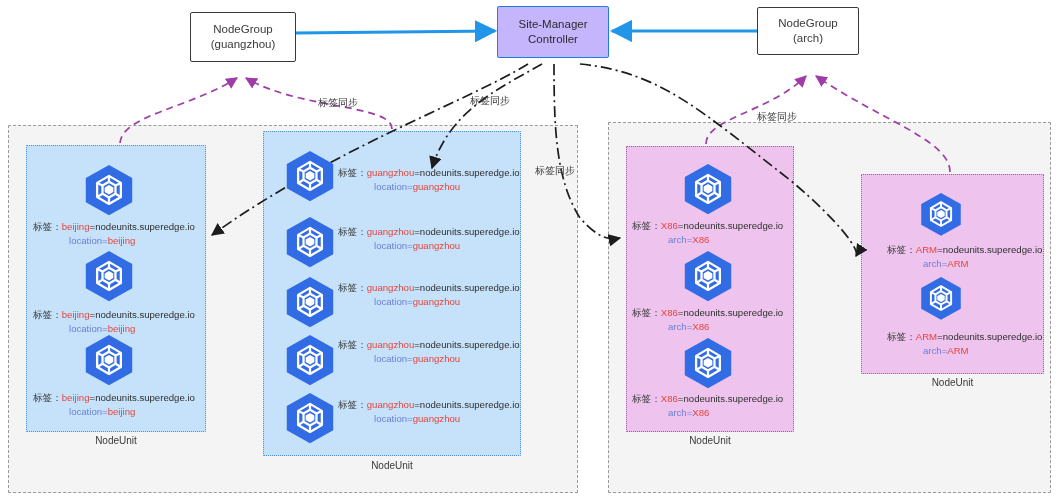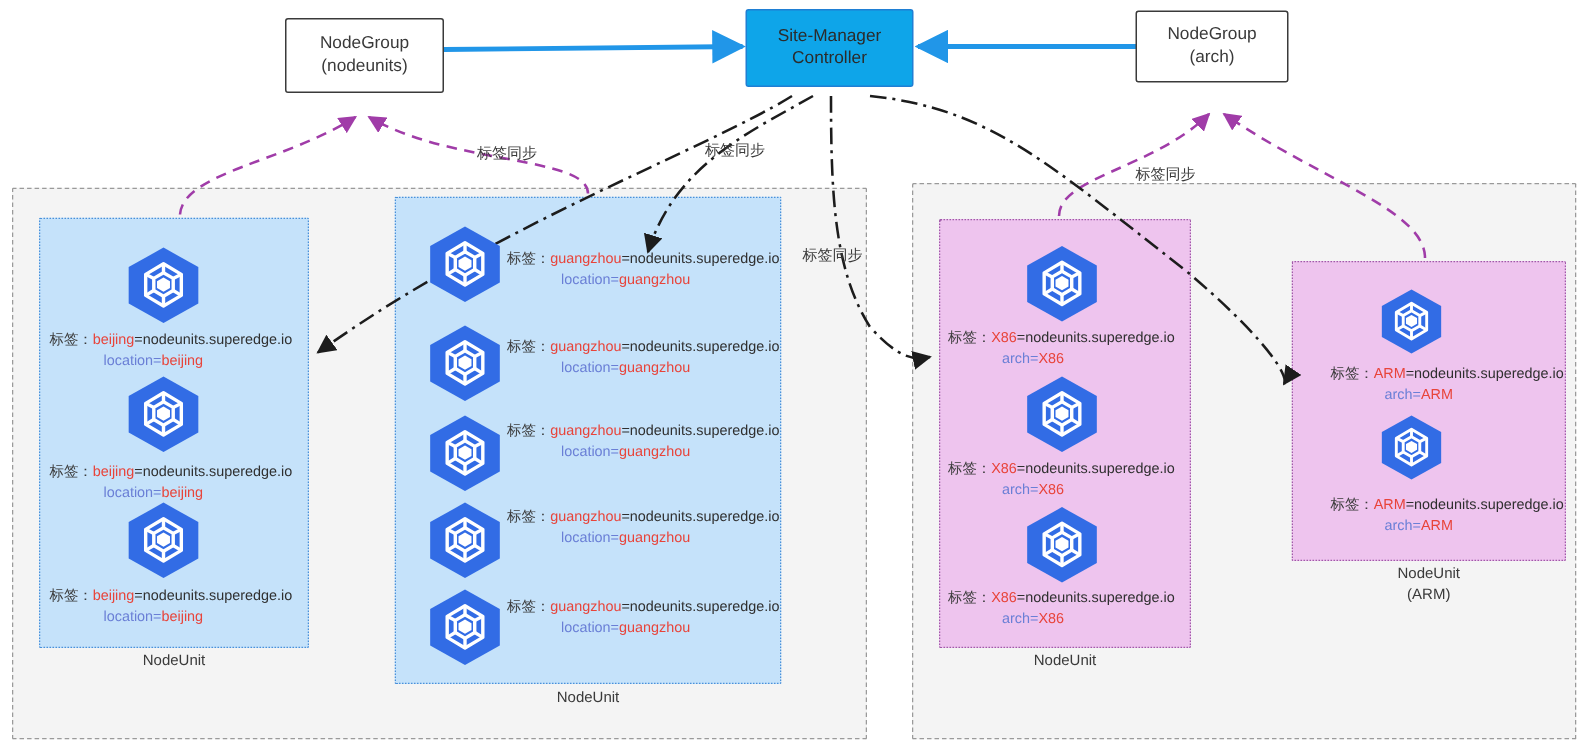--- a/index.html
+++ b/index.html
@@ -31,21 +31,21 @@
     display: flex;
     flex-direction: column;
     align-items: center;
     justify-content: center;
     color: #3a3a3a;
     font-size: 11.5px;
     line-height: 15px;
     text-align: center;
   }
   .topbox.controller {
-    background: #0ea5e9;
+    background: #c4b5fd;
     border: 1.6px solid #1f7fd4;
     color: #2b2b2b;
   }
 
   
   .outer-group {
     position: absolute;
     background: #f4f4f4;
     border: 1.4px dashed #9a9a9a;
     border-radius: 1px;
@@ -145,21 +145,21 @@
 
     <path d="M542,64 C500,88 450,110 432,168" stroke="#1c1c1c" stroke-width="1.7" fill="none" stroke-dasharray="11,4,2,4" marker-end="url(#ah-black)"></path>
 
     <path d="M554,64 C554,130 556,180 580,218 C600,240 610,240 620,238" stroke="#1c1c1c" stroke-width="1.7" fill="none" stroke-dasharray="11,4,2,4" marker-end="url(#ah-black)"></path>
 
     <path d="M580,64 C660,72 700,110 790,180 C840,222 860,250 856,256" stroke="#1c1c1c" stroke-width="1.7" fill="none" stroke-dasharray="11,4,2,4" marker-end="url(#ah-black)"></path>
   </svg>
 
   <div class="topbox" style="left:190px; top:12px; width:106px; height:50px;">
     <span>NodeGroup</span>
-    <span>(nodeunits)</span>
+    <span>(guangzhou)</span>
   </div>
 
   <div class="topbox controller" style="left:497px; top:6px; width:112px; height:52px;">
     <span>Site-Manager</span>
     <span>Controller</span>
   </div>
 
   <div class="topbox" style="left:757px; top:7px; width:102px; height:48px;">
     <span>NodeGroup</span>
     <span>(arch)</span>
@@ -174,21 +174,20 @@
     <div>NodeUnit</div>
   </div>
   <div class="unit-caption" style="left:263px; top:459px; width:258px;">
     <div>NodeUnit</div>
   </div>
   <div class="unit-caption" style="left:626px; top:434px; width:168px;">
     <div>NodeUnit</div>
   </div>
   <div class="unit-caption" style="left:861px; top:376px; width:183px;">
     <div>NodeUnit</div>
-    <div>(ARM)</div>
   </div>
 
   <div id="node-layer">
       <div class="node-row" style="left:82px; top:164px;">
         <svg class="k8s-icon" width="54" height="52.379999999999995" viewBox="0 0 100 97">
     <polygon points="50,2 93,26 93,71 50,95 7,71 7,26" fill="#326ce5"></polygon>
     <g fill="none" stroke="#ffffff" stroke-width="4.2" stroke-linejoin="round">
       <polygon points="50,22 72,35 72,61 50,74 28,61 28,35"></polygon>
       <polygon points="50,33 62,40 62,55 50,62 38,55 38,40"></polygon>
       <line x1="50" y1="22" x2="50" y2="33"></line>

